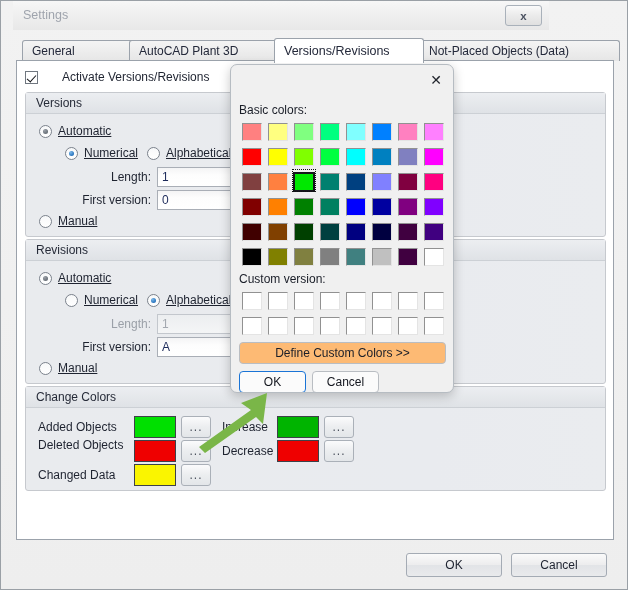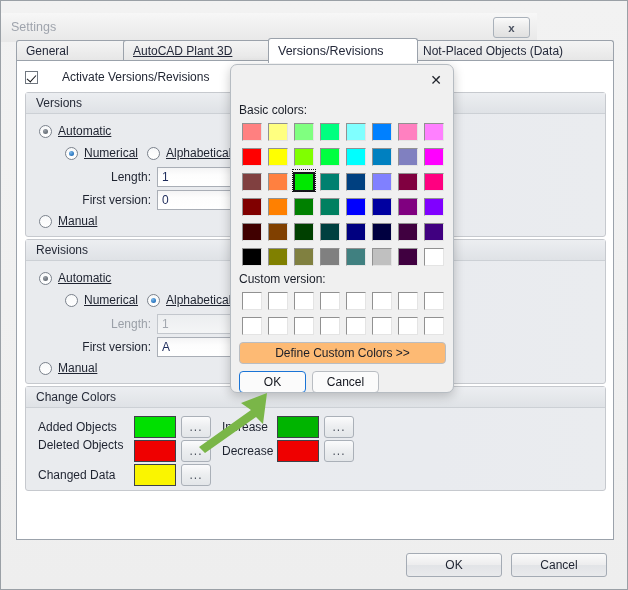--- a/index.html
+++ b/index.html
@@ -14,41 +14,40 @@
   }
 
   
   #window {
     position: relative;
     width: 628px; height: 590px;
     background: linear-gradient(to bottom, #f2f2f2 0%, #eeeeee 100%);
     border: 1px solid #9aa0a6;
   }
   #titlebar {
-    position: absolute; left: 0; top: 0; width: 536px; height: 29px;
+    position: absolute; left: 12px; top: 0; width: 536px; height: 29px;
     background: linear-gradient(to bottom, #f7f7f7 0%, #eeeeee 55%, #e8e8e8 100%);
-    margin-top: 12px;
   }
   #title-text {
     position: absolute; left: 10px; top: 7px;
     font-size: 12.5px; color: #9fa4ad; font-weight: normal;
   }
   #close-btn {
     position: absolute; right: 7px; top: 4px;
     width: 37px; height: 21px;
     background: linear-gradient(to bottom, #fafafa 0%, #ebebeb 50%, #e0e0e0 100%);
     border: 1px solid #a9b1ba; border-radius: 3px;
     display: flex; align-items: center; justify-content: center;
     font-size: 11.5px; font-weight: bold; color: #4a5160;
     cursor: pointer;
   }
 
   
   #tabstrip {
-    position: absolute; left: 15px; top: 37px; width: 598px; height: 23px; padding-left: 28px;
+    position: absolute; left: 21px; top: 37px; width: 598px; height: 23px; padding-left: 28px;
   }
   .tab {
     position: absolute; top: 2px; height: 21px;
     background: linear-gradient(to bottom, #f4f4f4 0%, #e6e6e6 100%);
     border: 1px solid #9ba2ab;
     border-bottom: none;
     border-top-left-radius: 3px; border-top-right-radius: 3px;
     display: flex; align-items: center; padding-left: 9px;
     font-size: 12px; color: #24293a;
     cursor: pointer;
@@ -242,21 +241,21 @@
 
 <div id="window">
 
   <div id="titlebar">
     <div id="title-text">Settings</div>
     <div id="close-btn">x</div>
   </div>
 
   <div id="tabstrip">
     <div class="tab" style="left:0px;   width:116px;">General</div>
-    <div class="tab" style="left:107px; width:152px;text-decoration:underline;">AutoCAD Plant 3D</div>
+    <div class="tab" style="left:107px; width:152px;">AutoCAD Plant 3D</div>
     <div class="tab active" style="left:252px; width:150px;">Versions/Revisions</div>
     <div class="tab" style="left:397px; width:201px;">Not-Placed Objects (Data)</div>
   </div>
 
   <div id="tabpanel">
 
     <div id="activate-row">
       <span class="chkbox"></span>
       <span id="activate-label">Activate Versions/Revisions</span>
     </div>

